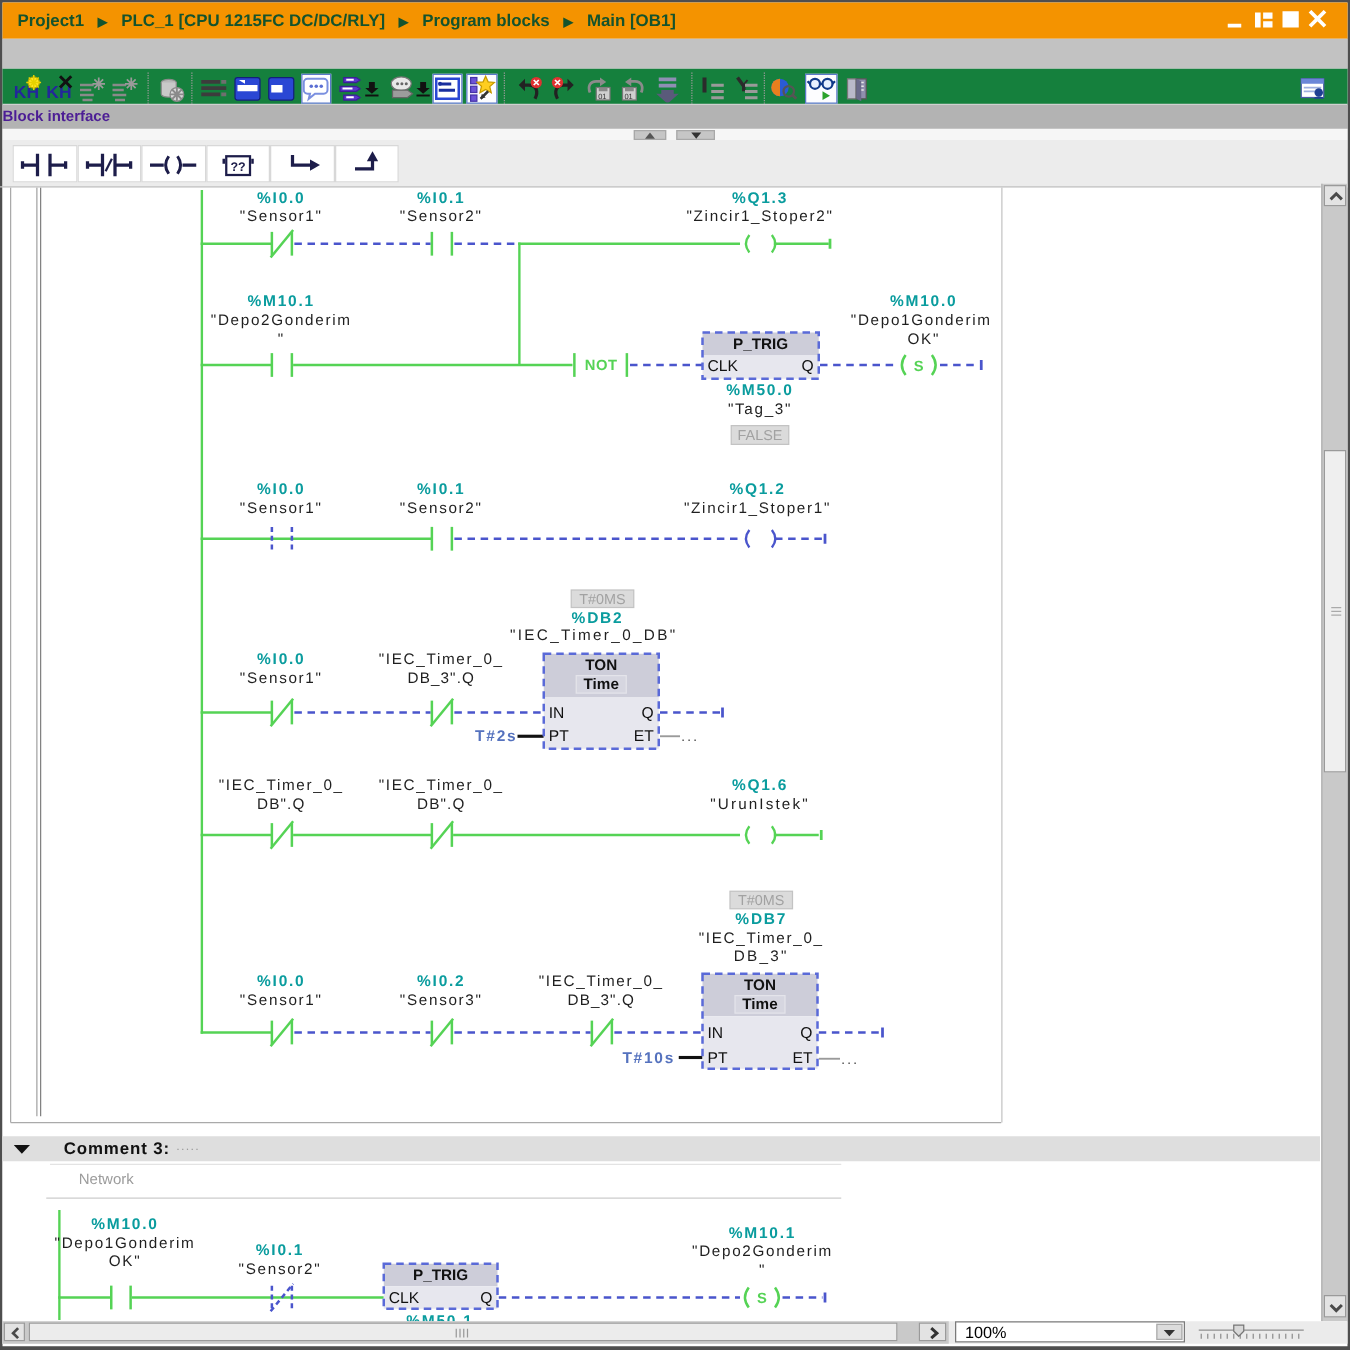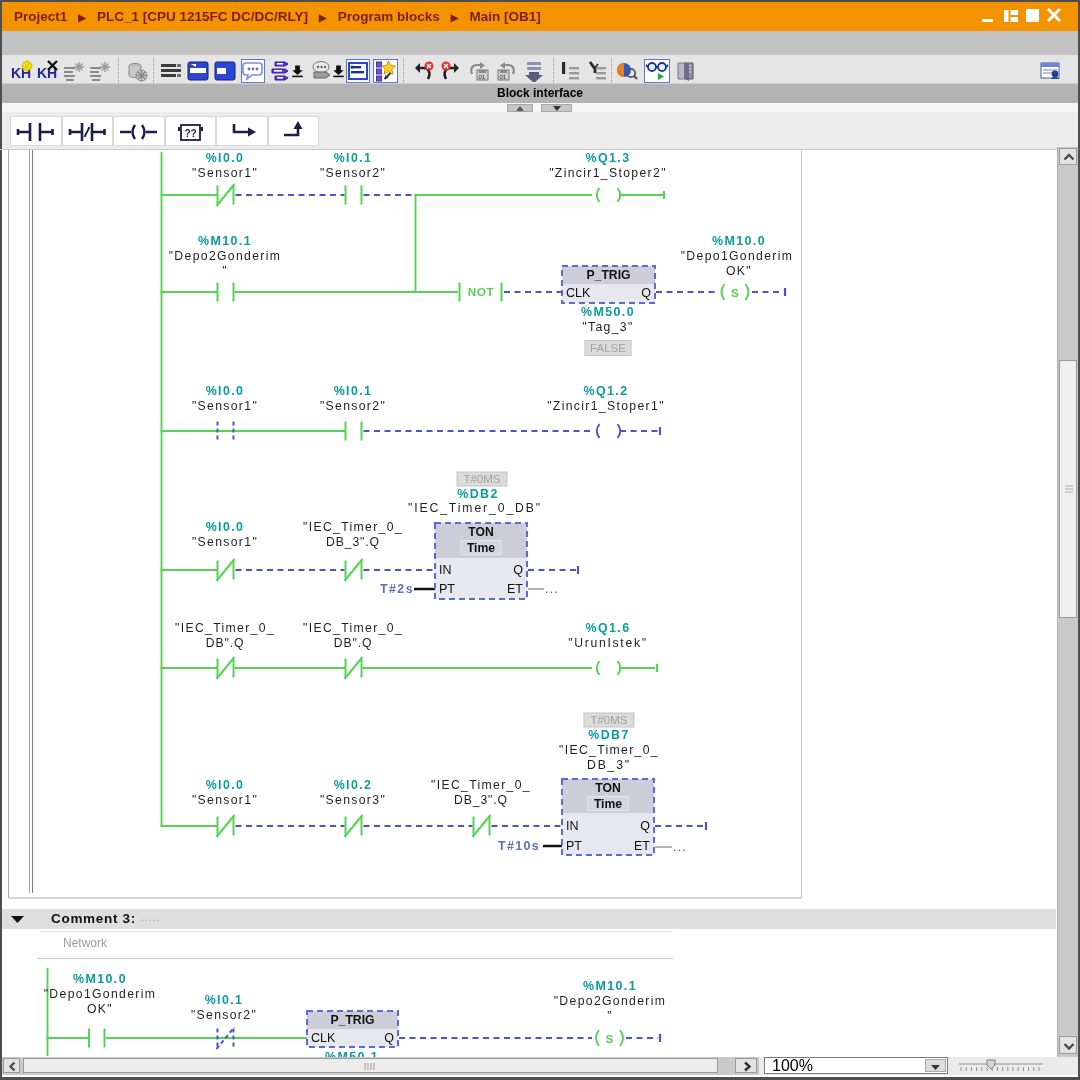--- a/index.html
+++ b/index.html
@@ -1,23 +1,23 @@
 <!DOCTYPE html>
 <html><head><meta charset="utf-8"><style>
 * { margin:0; padding:0; box-sizing:border-box; }
 body { width:1080px; height:1080px; overflow:hidden; font-family:"Liberation Sans",sans-serif; background:#fff; }
 #root { position:relative; width:1080px; height:1080px; border:2px solid #4e4e4e; border-bottom-width:3px; background:#fff; }
 .abs { position:absolute; }
-#title { left:0; top:0; width:100%; height:29px; background:#f49300; color:#7f1d1d; font-size:13.5px; font-weight:bold; line-height:29px; }
+#title { left:0; top:0; width:100%; height:29px; background:#f49300; color:#14532d; font-size:13.5px; font-weight:bold; line-height:29px; }
 #title .bc { margin-left:12px; }
 .sep7 { display:inline-block; margin:0 11px; font-size:10px; }
 #band1 { left:0; top:29px; width:100%; height:24px; background:#c2c2c2; }
-#tbar { left:0; top:53px; width:100%; height:29px; background:#e5e5e5; border-bottom:1px solid #d0d0d0; }
+#tbar { left:0; top:53px; width:100%; height:29px; background:#15803d; border-bottom:1px solid #d0d0d0; }
 .vsep { position:absolute; top:3px; height:25px; width:0; border-left:1px dotted #9a9a9a; }
-#biband { left:0; top:82px; width:100%; height:35px; background:#b3b3b3; color:#000000; font-size:12px; font-weight:bold; text-align:center; line-height:19px; }
+#biband { left:0; top:82px; width:100%; height:35px; background:#b3b3b3; color:#4c1d95; font-size:12px; font-weight:bold; line-height:19px; }
 #strip { left:0; top:101px; width:100%; height:9px; background:#f6f6f6; }
 .sbtn { position:absolute; top:0.5px; width:26px; height:8px; background:#c6c6c6; border:1px solid #a8a8a8; }
 .sbtn svg { display:block; margin:0 auto; }
 #favbar { left:0; top:110px; width:100%; height:38px; background:#ececec; border-bottom:1px solid #cfcfcf; }
 .fcell { position:absolute; top:4px; width:51.5px; height:30px; background:#fff; border:1px solid #d8d8d8; text-align:center; padding-top:1px; }
 #editor { left:0; top:148px; width:1054px; height:907px; background:#fff; }
 svg text { font-family:"Liberation Sans",sans-serif; }
 .lbl { font-size:12.2px; fill:#1f1f1f; letter-spacing:1.35px; }
 .op  { font-size:12.4px; font-weight:bold; fill:#0a9c9e; letter-spacing:1.4px; }
 .bt  { font-size:12.2px; font-weight:bold; fill:#111; }
@@ -491,21 +491,21 @@
           <path d="M10.5 3.5L6.5 7.5l4 4" fill="none" stroke="#4a4a4a" stroke-width="2.2"></path>
         </svg></div>
   <div class="scrollbtn" style="left:21px;top:1px;width:695px;height:15px;background:#ececec"><svg width="695" height="15">
           <g stroke="#999">
             <path d="M341 4v7M344 4v7M347 4v7M350 4v7"></path>
           </g>
         </svg></div>
   <div class="scrollbtn" style="left:733px;top:1px;width:22px;height:15px"><svg width="22" height="15" viewBox="0 0 22 15">
           <path d="M9 3.5l4.5 4L9 11.5" fill="none" stroke="#333" stroke-width="2.4"></path>
         </svg></div>
-  <div style="position:absolute;left:762px;top:0px;width:184px;height:17px;background:#fff;border:1px solid #7a7a7a;font-size:16px;line-height:16px"><span style="margin-left:7px">100%</span>
+  <div style="position:absolute;left:762px;top:0px;width:184px;height:17px;background:#fff;border:1px solid #7a7a7a;font-size:13px;line-height:16px"><span style="margin-left:7px">100%</span>
     <div style="position:absolute;right:1px;top:1px;width:21px;height:13px;background:#dcdcdc;border:1px solid #aaa"><svg width="19" height="11" viewBox="0 0 19 11">
             <path d="M9.5 8L5 3h9z" fill="#333"></path>
           </svg></div>
   </div>
   <svg class="abs" style="left:955px;top:2px" width="88" height="14" viewBox="0 0 88 14">
     <line x1="2" y1="5" x2="86" y2="5" stroke="#8f8f8f"></line>
     <g stroke="#8f8f8f">
           <line x1="4.0" y1="8" x2="4.0" y2="12"></line>
           <line x1="9.2" y1="8" x2="9.2" y2="12"></line>
           <line x1="14.4" y1="8" x2="14.4" y2="12"></line>

